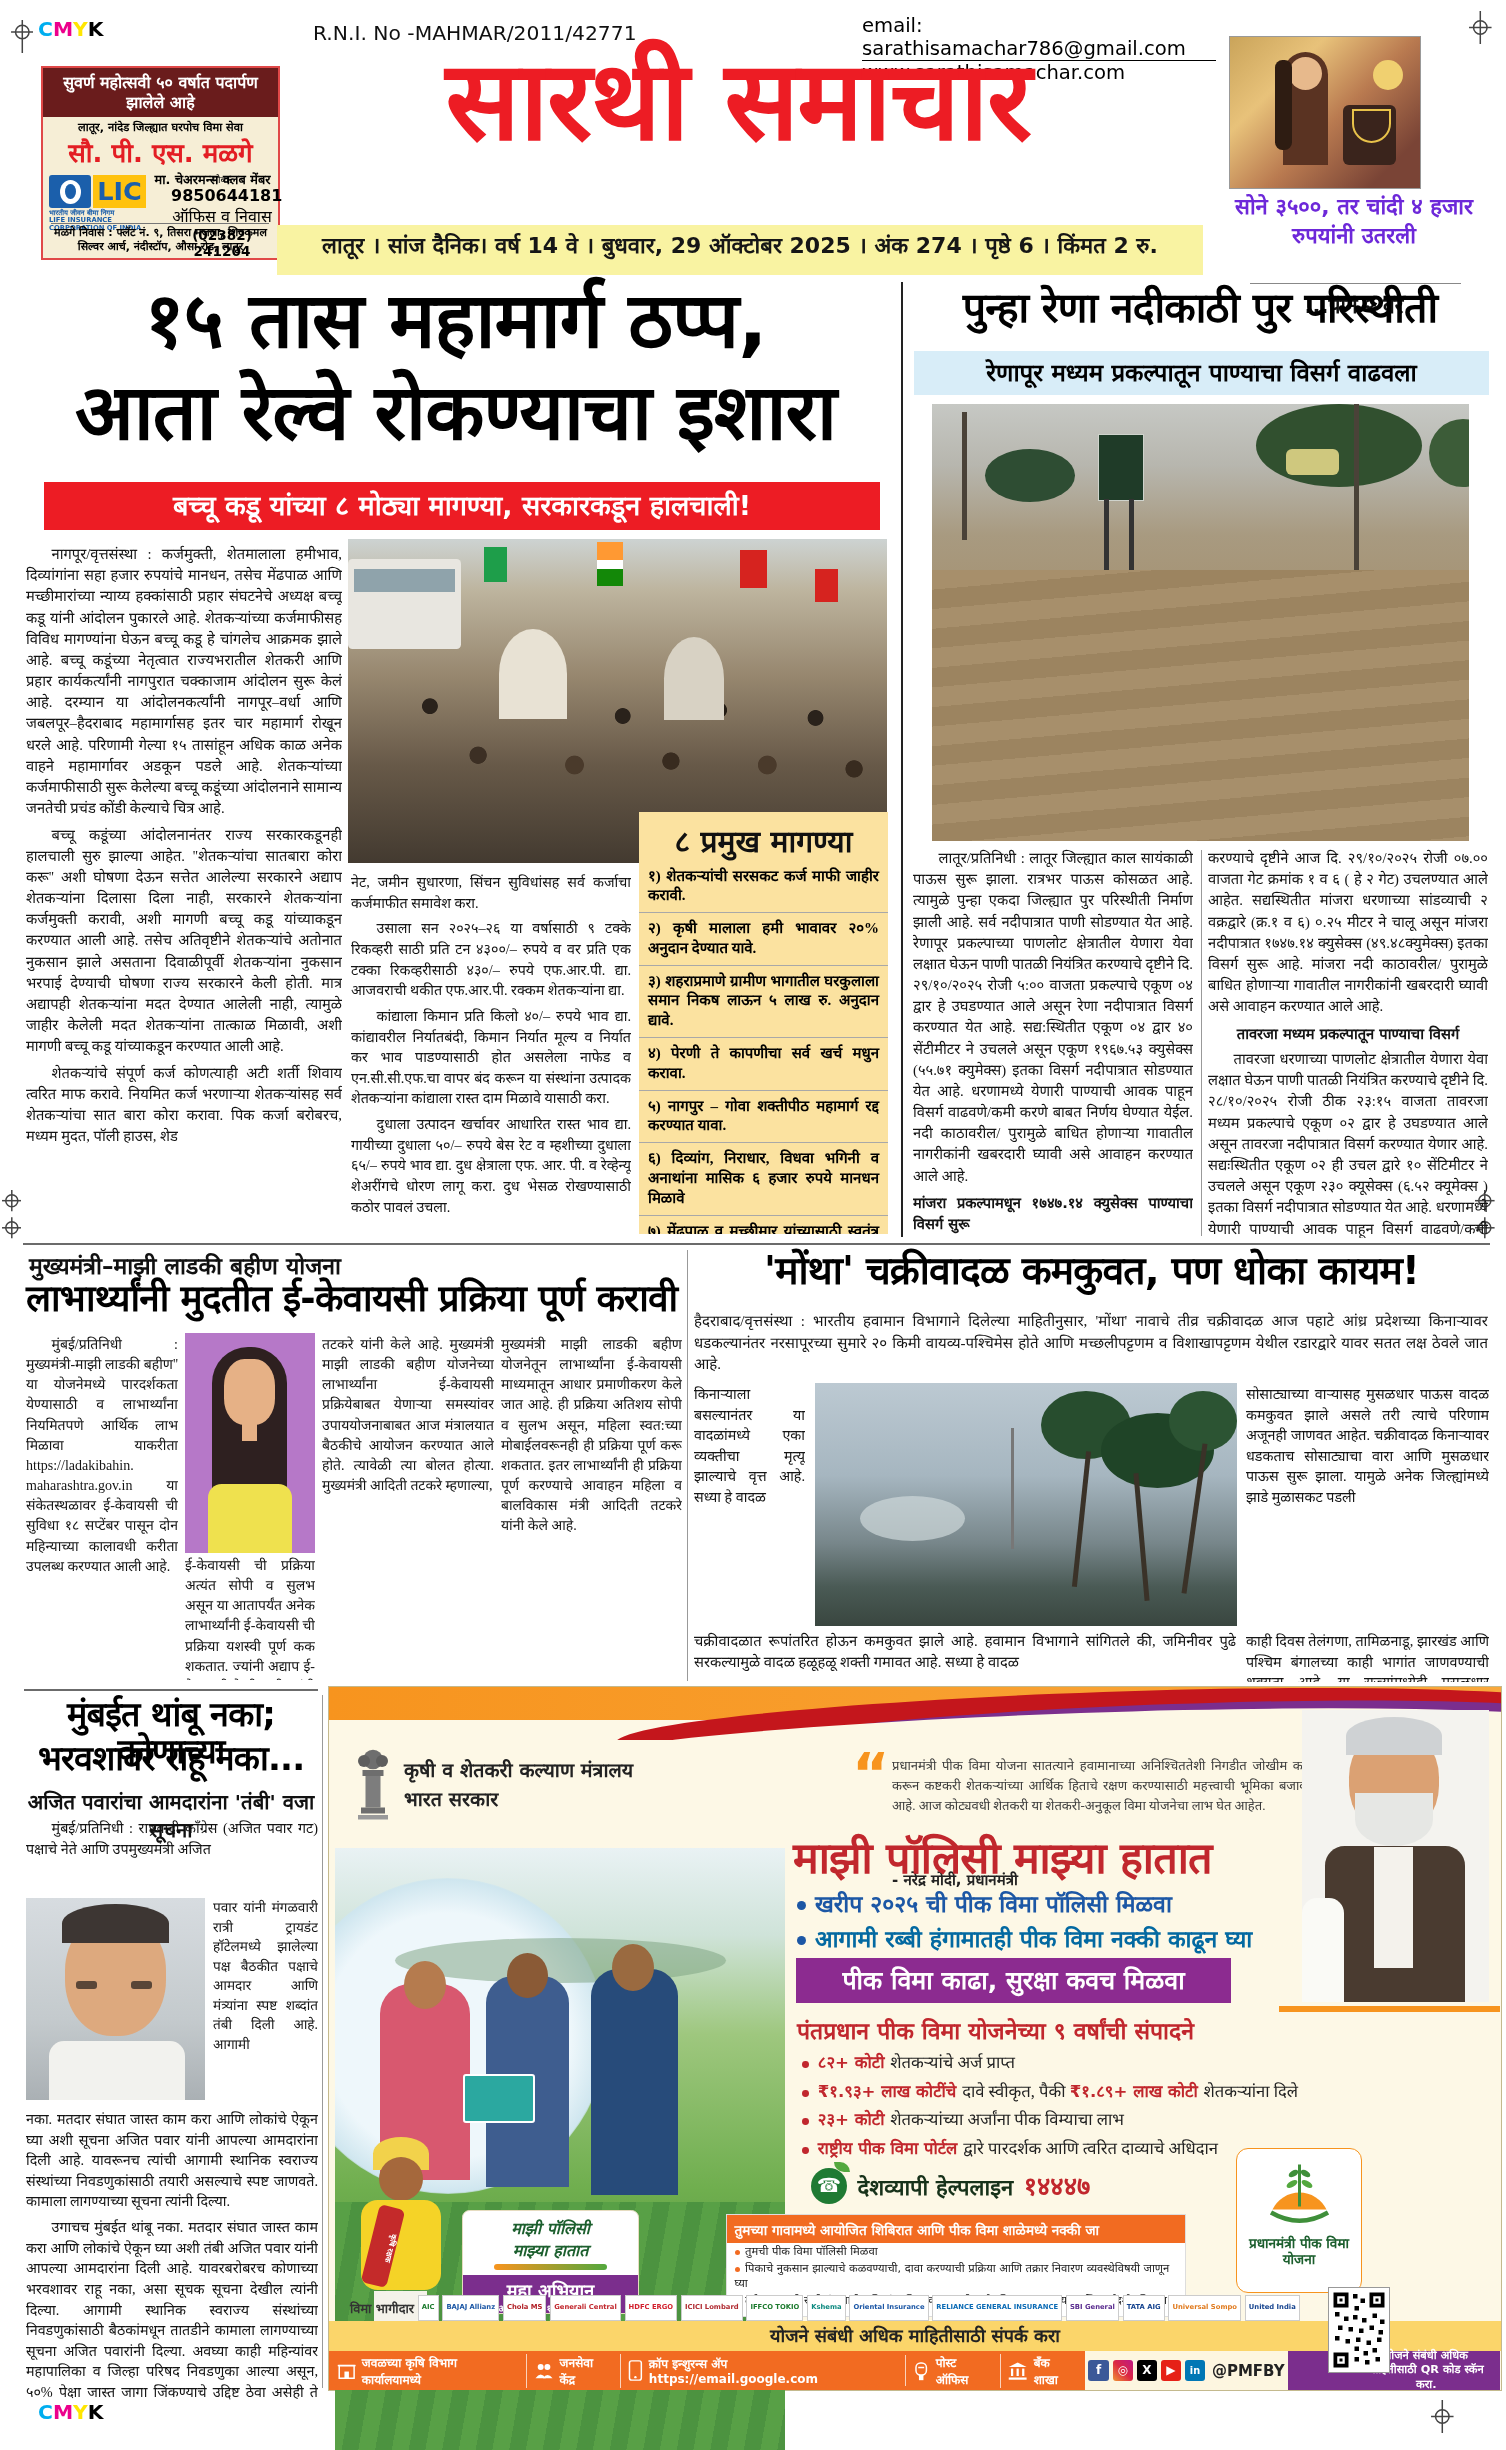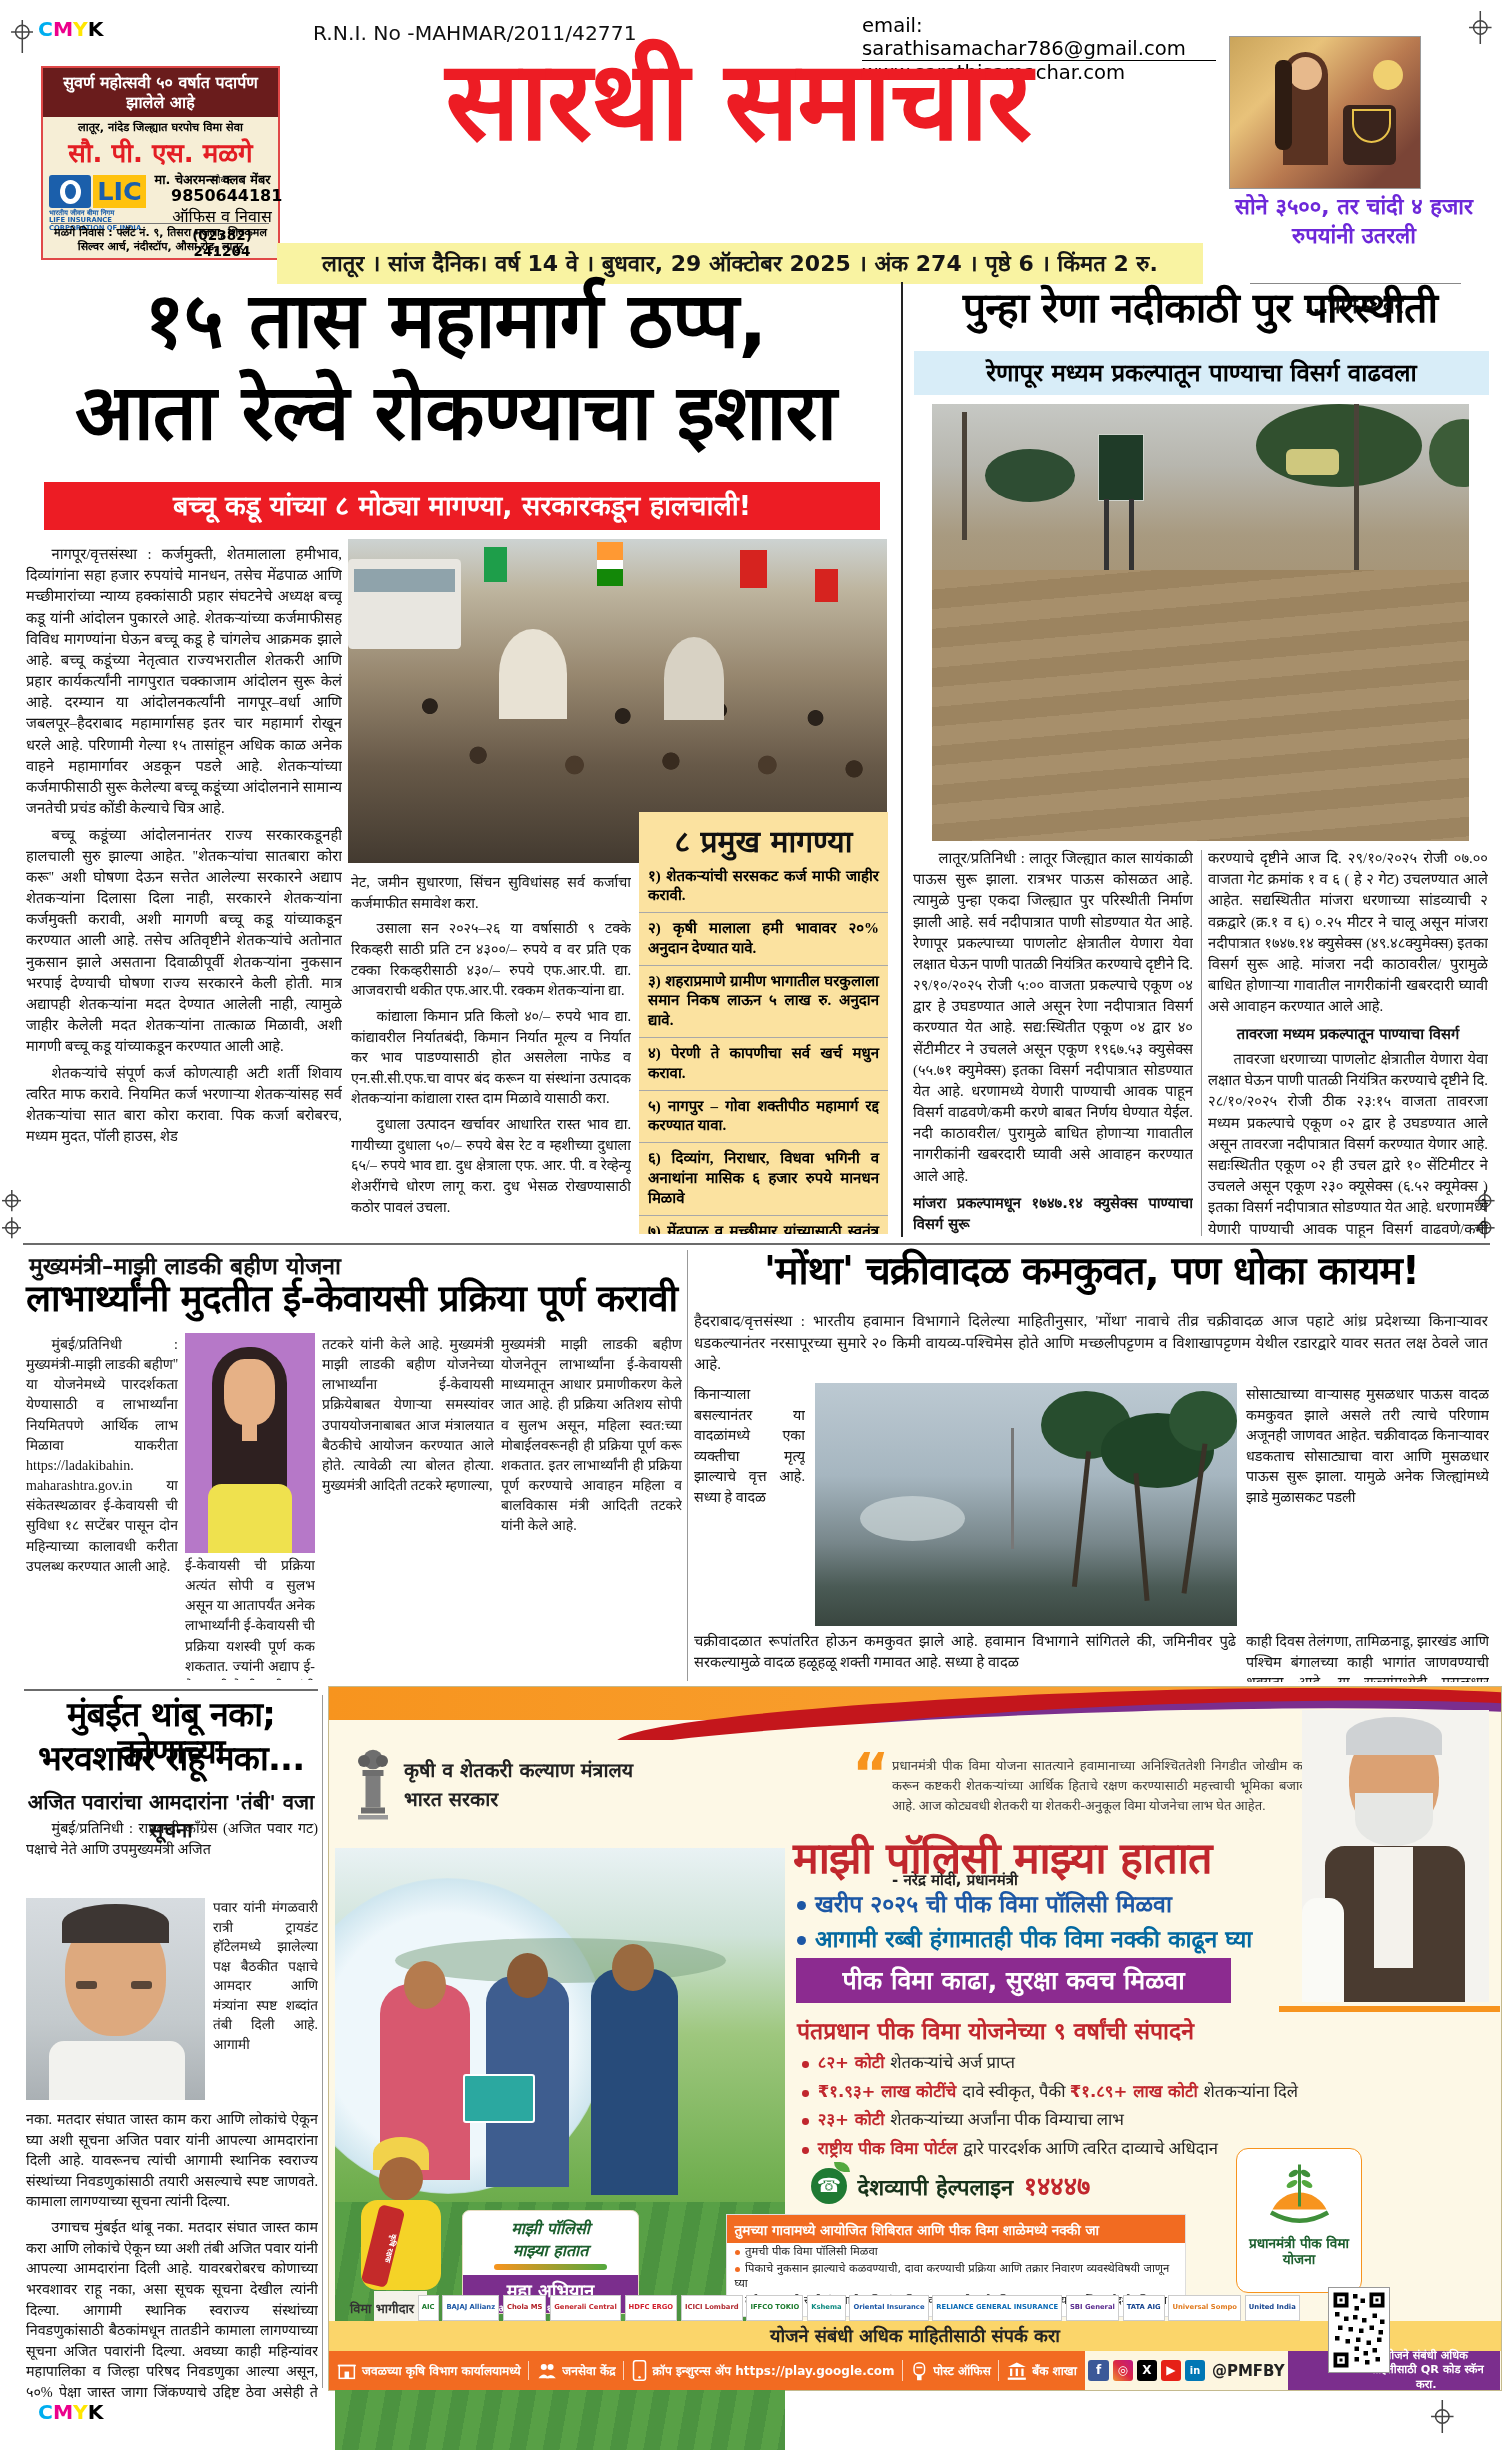--- a/index.html
+++ b/index.html
@@ -121,21 +121,21 @@
     <div class="abs" style="left:7.5px;top:155px;width:218px;border-top:0.8px solid #777"></div>
     <div class="abs c" style="left:4.5px;top:158px;width:226px;font-size:11px;font-weight:bold;line-height:1.25">मळगे निवास : फ्लॅट नं. ९, तिसरा मजला, शिवकमल सिल्वर आर्च, नंदीस्टॉप, औसा रोड, लातूर</div>
   </div>
 
   <div class="abs" style="left:313px;top:21px;font-size:20.3px;color:#111">R.N.I. No -MAHMAR/2011/42771</div>
   <div class="abs" style="left:862px;top:13.6px;width:354px">
     <div style="font-size:19.6px;color:#000;border-bottom:1.5px solid #000;display:inline-block">email: sarathisamachar786@gmail.com</div>
     <div style="font-size:19.6px;color:#000">www.sarathisamachar.com</div>
   </div>
   <div class="abs c masthead" style="left:271px;top:44px;width:934px">सारथी समाचार</div>
-  <div class="abs dateline c" style="left:277px;top:243px;width:926px;height:41px">लातूर । सांज दैनिक। वर्ष 14 वे । बुधवार, 29 ऑक्टोबर  2025 । अंक 274 । पृष्ठे 6 । किंमत 2 रु.</div>
+  <div class="abs dateline c" style="left:277px;top:225px;width:926px;height:50px">लातूर । सांज दैनिक। वर्ष 14 वे । बुधवार, 29 ऑक्टोबर  2025 । अंक 274 । पृष्ठे 6 । किंमत 2 रु.</div>
 
   <div class="photo" style="left:1229px;top:36px;width:190px;height:151px;background:linear-gradient(135deg,#caa45a 0%,#e8c27a 28%,#b97a50 55%,#7a4436 85%);border:0.8px solid #999">
     <div class="abs" style="left:53px;top:15px;width:45px;height:113px;background:#5a3322;border-radius:22.6px 22.6px 0 0"></div>
     <div class="abs" style="left:59px;top:19.6px;width:33px;height:33px;background:#e7b98c;border-radius:50%"></div>
     <div class="abs" style="left:45px;top:22.6px;width:16.6px;height:90px;background:#2e1c12;border-radius:7.5px"></div>
     <div class="abs" style="left:113px;top:68px;width:53px;height:60px;background:#3a241c;border-radius:6px"></div>
     <div class="abs" style="left:122px;top:72px;width:35px;height:30px;border:2.3px solid #e8c24a;border-radius:0 0 30px 30px"></div>
     <div class="abs" style="left:143px;top:22.6px;width:30px;height:30px;background:#f0d070;border-radius:50%"></div>
   </div>
   <div class="abs c bold" style="left:1210px;top:193px;width:288px;font-size:22px;line-height:1.3;color:#6d28d9">सोने ३५००, तर चांदी ४ हजार रुपयांनी उतरली</div>
@@ -447,21 +447,21 @@
               <path d="M2 23 Q9 13 16 23 Z" fill="#fff"></path>
               <path d="M12 23 Q18 14 25 23 Z" fill="#fff"></path>
             </svg>
           <span>जनसेवा केंद्र</span>
         </div>
         <div class="fitem">
           <svg width="15" height="21" viewBox="0 0 19.9688 28">
               <rect x="2" y="1" width="16" height="26" rx="3" fill="none" stroke="#fff" stroke-width="2"></rect>
               <circle cx="10" cy="23" r="1.6" fill="#fff"></circle>
             </svg>
-          <span>क्रॉप इन्शुरन्स ॲप  https://play.google.com</span>
+          <span>क्रॉप इन्शुरन्स ॲप  https://email.google.com</span>
         </div>
         <div class="fitem">
           <svg width="16.6" height="21" viewBox="0 0 21.9688 28">
               <rect x="4" y="4" width="14" height="16" rx="6" fill="none" stroke="#fff" stroke-width="2"></rect>
               <line x1="7" y1="10" x2="15" y2="10" stroke="#fff" stroke-width="2"></line>
               <rect x="8" y="20" width="6" height="7" fill="#fff"></rect>
             </svg>
           <span>पोस्ट ऑफिस</span>
         </div>
         <div class="fitem">

